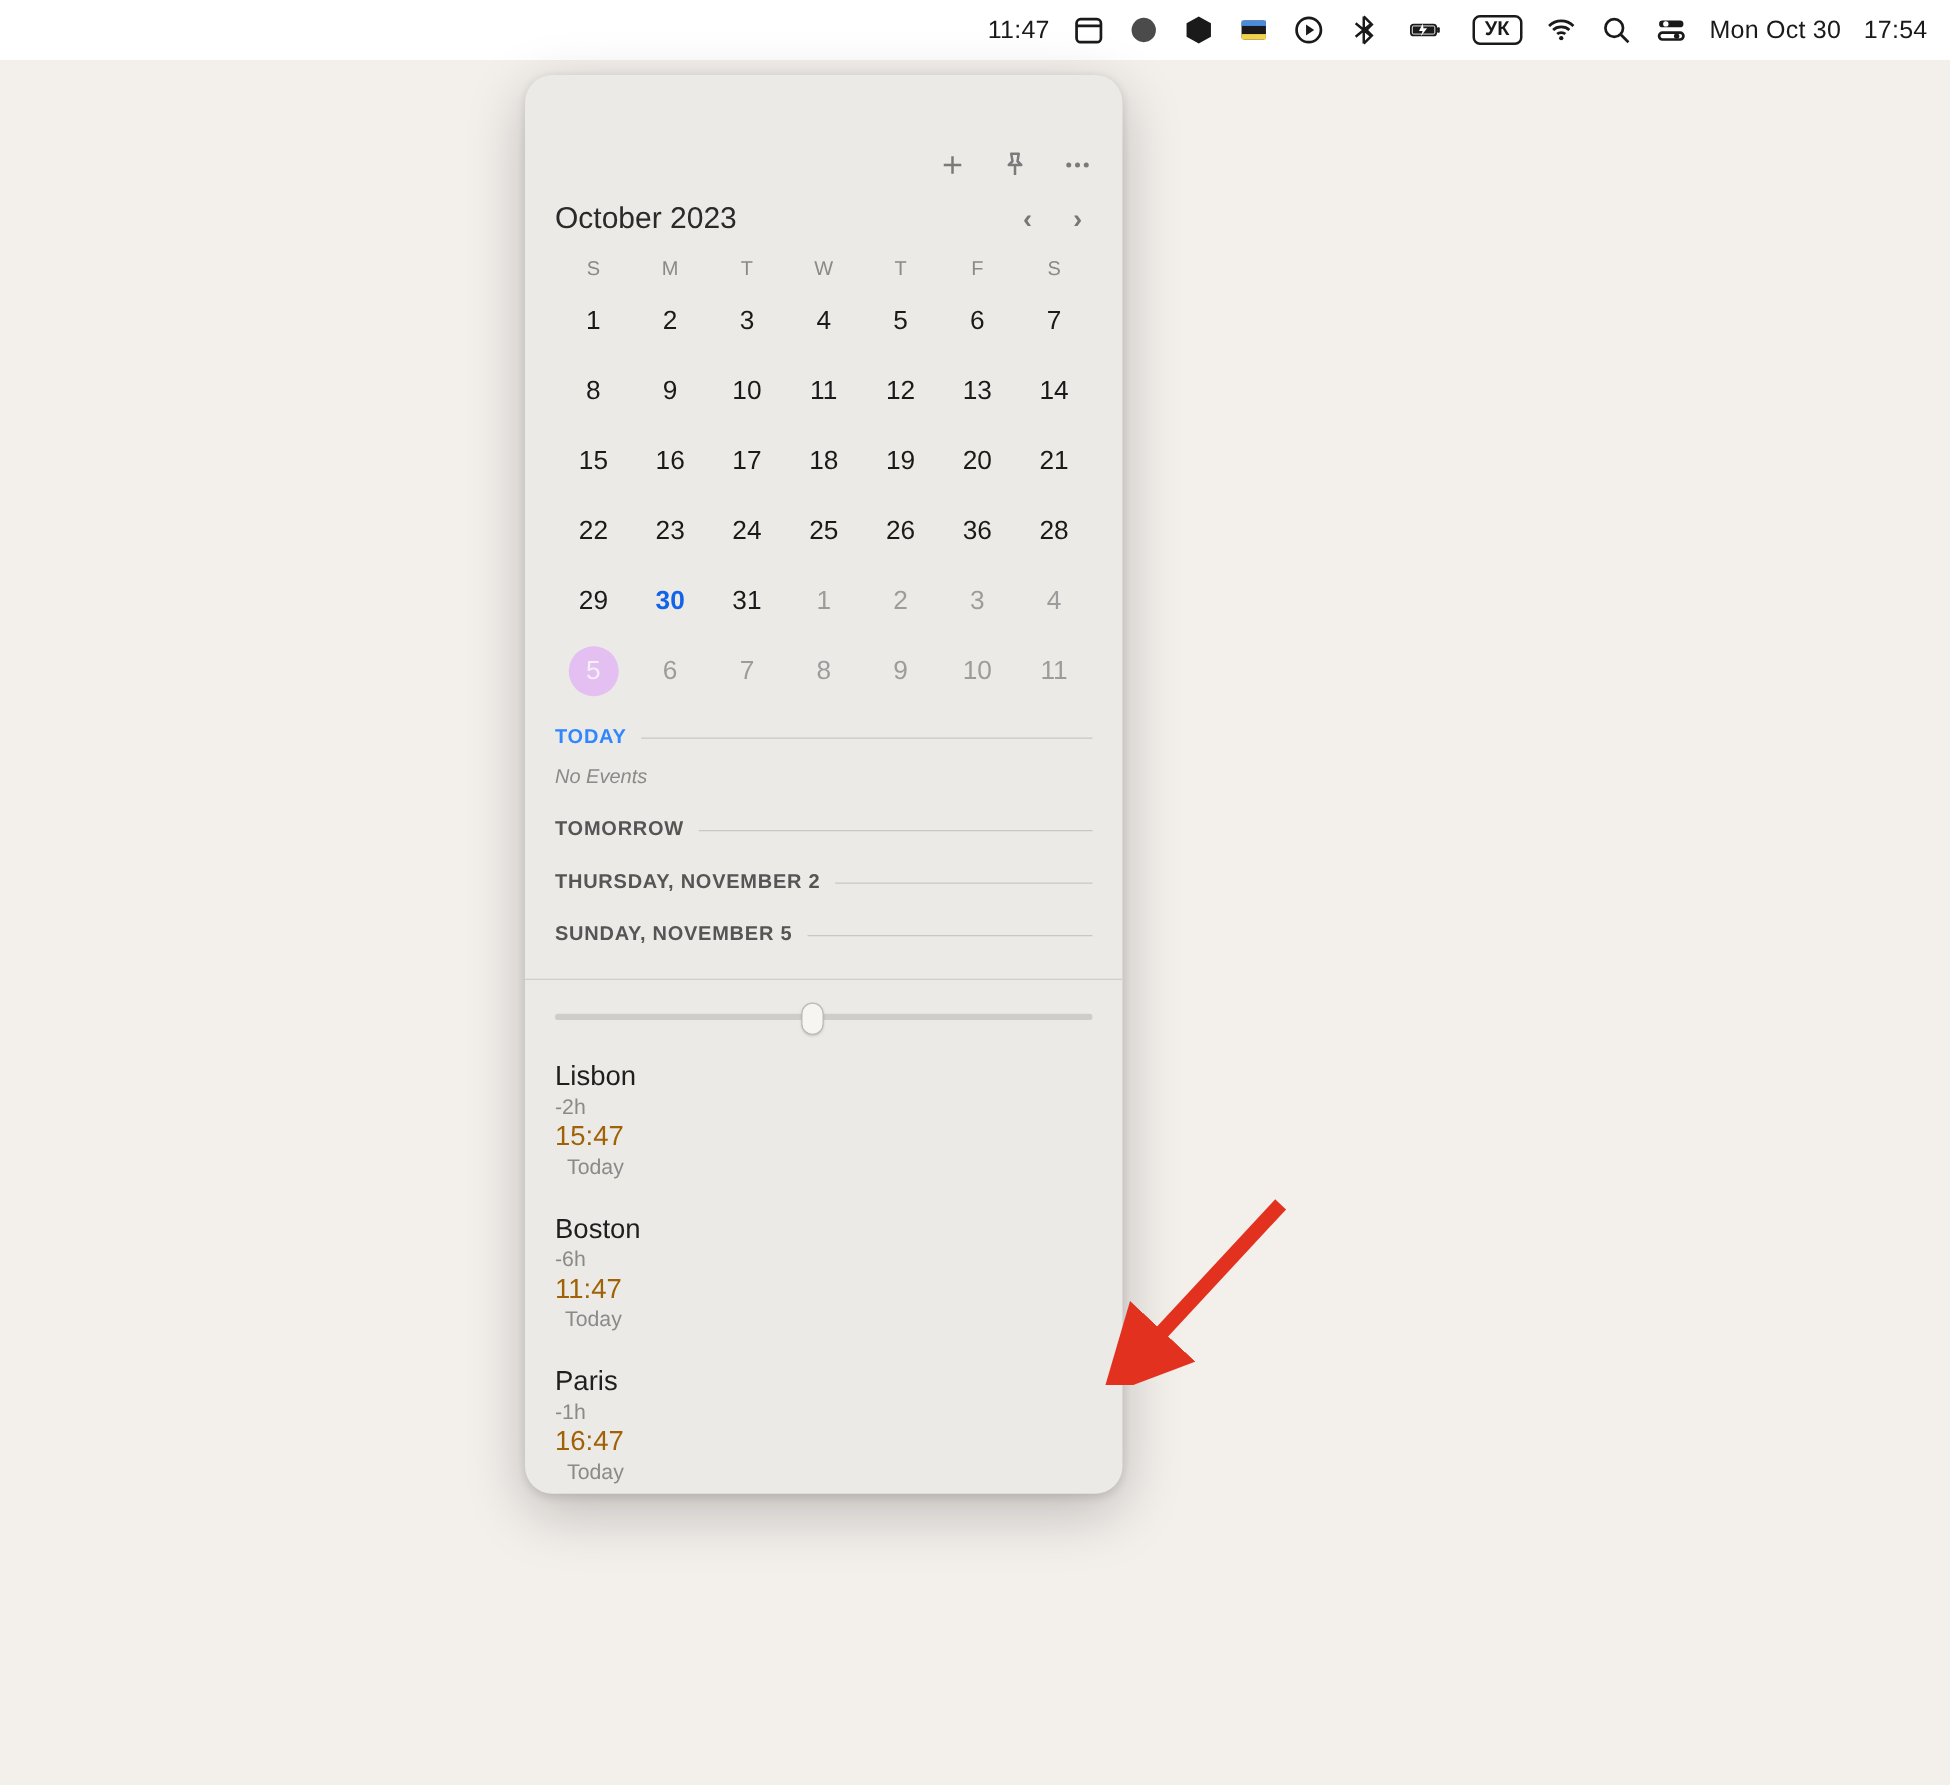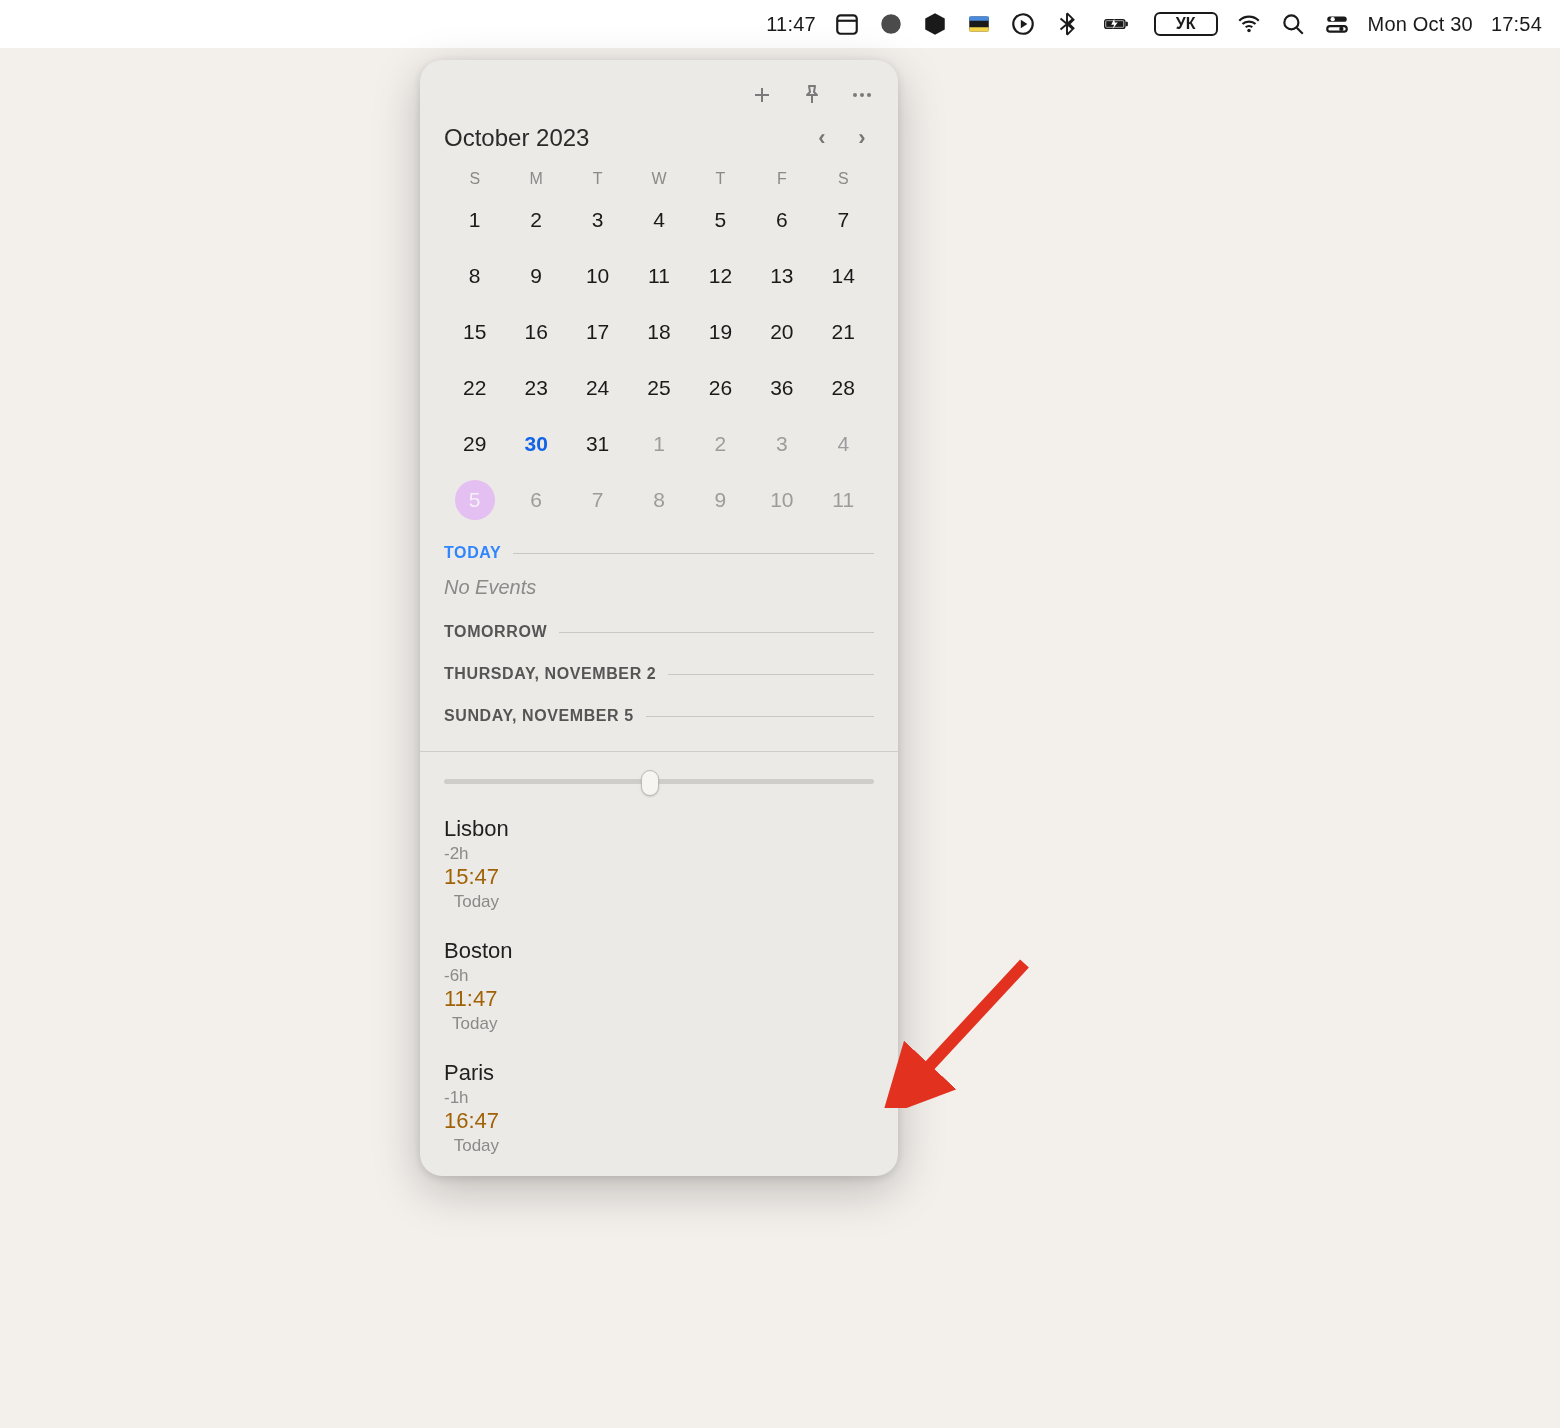--- a/index.html
+++ b/index.html
@@ -15,21 +15,21 @@
     .popover {
       position: absolute;
       left: 420px;
       top: 60px;
       width: 478px;
       background: #eceae6;
       border-radius: 22px;
       box-shadow: 0 14px 48px rgba(0,0,0,0.22), 0 2px 8px rgba(0,0,0,0.12);
       overflow: hidden;
     }
-    .popover-inner { padding: 16px 24px 20px 24px; }
+    .popover-inner { padding: 16px 24px 7px 24px; margin-top: 37px; }
 
     .toolbar { display: flex; justify-content: flex-end; gap: 26px; height: 38px; align-items: center; color: #666; }
     .toolbar .tb-btn { width: 24px; height: 24px; display: inline-flex; align-items: center; justify-content: center; color: #7a7a7a; }
 
     .cal-header { display: flex; justify-content: space-between; align-items: center; margin-top: 10px; }
     .cal-title { font-size: 24px; font-weight: 500; color: #2a2a2a; }
     .cal-nav { display: flex; gap: 16px; color: #777; }
     .cal-nav .nav-btn { width: 24px; height: 24px; display: inline-flex; align-items: center; justify-content: center; font-size: 22px; font-weight: 700; }
 
     .weekdays { display: grid; grid-template-columns: repeat(7, 1fr); margin-top: 18px; }
@@ -40,21 +40,21 @@
     .cal-cell.out { color: #9c9c9c; }
     .cal-cell.today { font-weight: 700; color: #1164e8; }
     .cal-cell.selected::before { content: ""; position: absolute; width: 40px; height: 40px; border-radius: 50%; background: #e4bff2; z-index: 0; }
     .cal-cell.selected span { position: relative; z-index: 1; color: #f5f0f8; }
 
     .section-header { display: flex; align-items: center; gap: 12px; margin-top: 24px; }
     .section-header .label { font-size: 16px; font-weight: 700; letter-spacing: 0.6px; color: #555; white-space: nowrap; }
     .section-header.today .label { color: #2f86ff; }
     .section-header .rule { flex: 1; height: 1px; background: #c9c7c3; }
 
-    .no-events { font-style: italic; color: #8a8a8a; font-size: 20px; margin-top: 14px; margin-bottom: 4px; }
+    .no-events { font-style: italic; color: #8a8a8a; font-size: 16px; margin-top: 14px; margin-bottom: 4px; }
 
     .event-row { display: flex; align-items: center; gap: 10px; margin-top: 14px; margin-bottom: 4px; }
     .event-bar { width: 4px; height: 26px; border-radius: 2px; background: #b467d8; }
     .event-title { font-size: 22px; color: #222; }
 
     .divider-full { height: 1px; background: #cfcdc9; margin: 26px -24px 0 -24px; }
 
     .slider-wrap { padding: 0 0 0 0; margin-top: 22px; }
     .slider { position: relative; height: 14px; }
     .slider-track { position: absolute; top: 5px; left: 0; right: 0; height: 5px; background: #cfcdc9; border-radius: 3px; }
@@ -112,21 +112,21 @@
       </svg>
   </span>
   <span class="mb-icon" style="width:38px;">
     <svg viewBox="0 0 36 24">
         <rect x="1" y="6" width="28" height="12" rx="3" fill="none" stroke="#1a1a1a" stroke-width="2"></rect>
         <rect x="30" y="9" width="3" height="6" rx="1" fill="#1a1a1a"></rect>
         <rect x="3" y="8" width="24" height="8" fill="#1a1a1a"></rect>
         <polygon points="14,5 10,13 14,13 12,19 19,10 15,10" fill="#fff"></polygon>
       </svg>
   </span>
-  <span class="mb-icon" style="width:auto; border:2px solid #1a1a1a; border-radius:6px; padding:0 20px; font-size:16px; font-weight:600; height:24px;">
+  <span class="mb-icon" style="width:auto; border:2px solid #1a1a1a; border-radius:6px; padding:0 8px; font-size:16px; font-weight:600; height:24px;">
     <span>УК</span>
   </span>
   <span class="mb-icon">
     <svg viewBox="0 0 24 24">
         <path d="M3 9 C8 4 16 4 21 9" fill="none" stroke="#1a1a1a" stroke-width="2"></path>
         <path d="M6 12 C9 9 15 9 18 12" fill="none" stroke="#1a1a1a" stroke-width="2"></path>
         <path d="M9 15 C10.5 13.5 13.5 13.5 15 15" fill="none" stroke="#1a1a1a" stroke-width="2"></path>
         <circle cx="12" cy="18" r="1.6" fill="#1a1a1a"></circle>
       </svg>
   </span>

